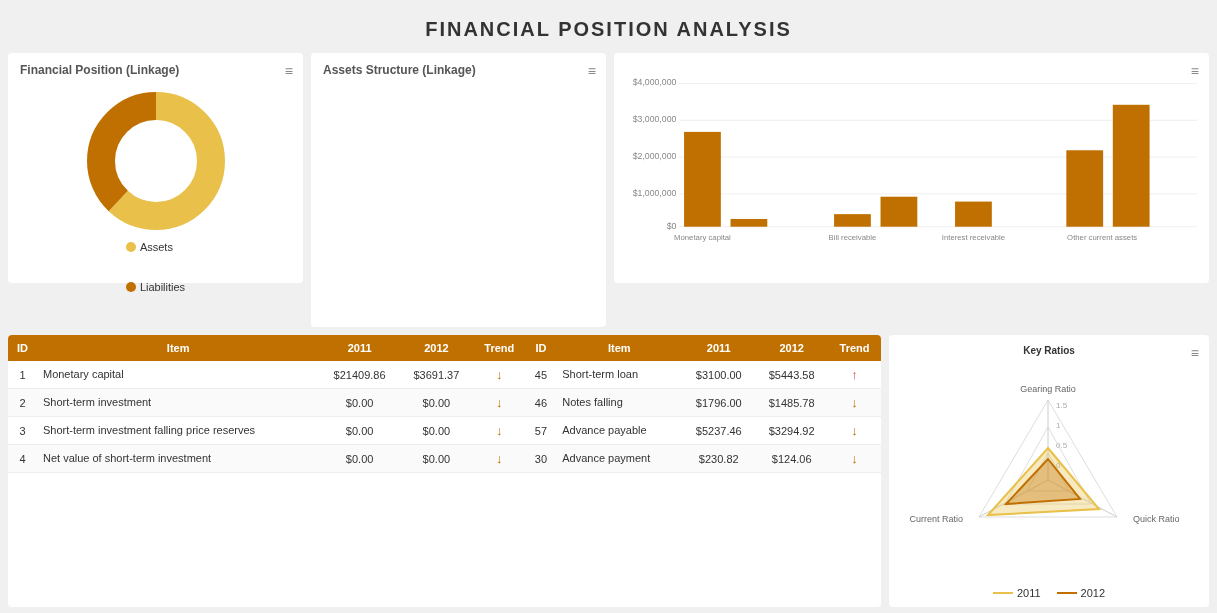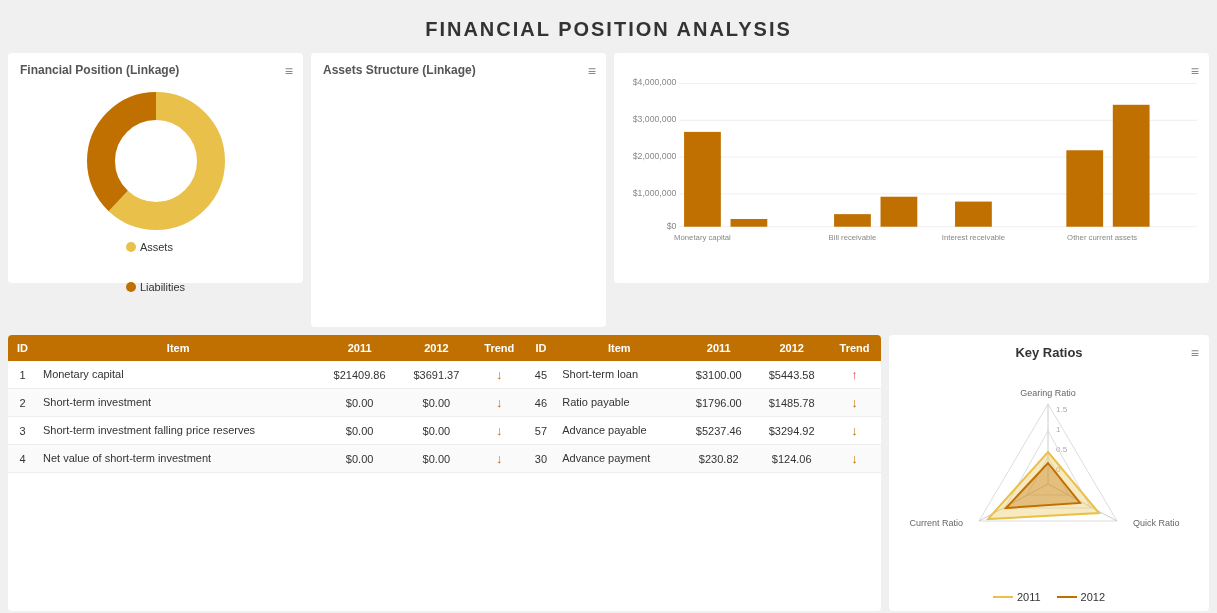--- a/index.html
+++ b/index.html
@@ -126,21 +126,21 @@
     
     .key-ratios-card {
       width: 320px;
       background: #fff;
       border-radius: 4px;
       padding: 10px 12px 8px;
       position: relative;
     }
     .key-ratios-title {
       text-align: center;
-      font-size: 13px;
+      font-size: 10px;
       font-weight: bold;
       color: #333;
       margin-bottom: 4px;
     }
     .radar-legend {
       display: flex;
       gap: 16px;
       justify-content: center;
       margin-top: 4px;
       font-size: 11px;
@@ -261,21 +261,21 @@
     <td>$5443.58</td>
     <td><span class="trend-up">↑</span></td>
   </tr>
           <tr>
     <td>2</td>
     <td class="item-cell">Short-term investment</td>
     <td>$0.00</td>
     <td>$0.00</td>
     <td><span class="trend-down">↓</span></td>
     <td>46</td>
-    <td class="item-cell">Ratio payable</td>
+    <td class="item-cell">Notes falling</td>
     <td>$1796.00</td>
     <td>$1485.78</td>
     <td><span class="trend-down">↓</span></td>
   </tr>
           <tr>
     <td>3</td>
     <td class="item-cell">Short-term investment falling price reserves</td>
     <td>$0.00</td>
     <td>$0.00</td>
     <td><span class="trend-down">↓</span></td>

